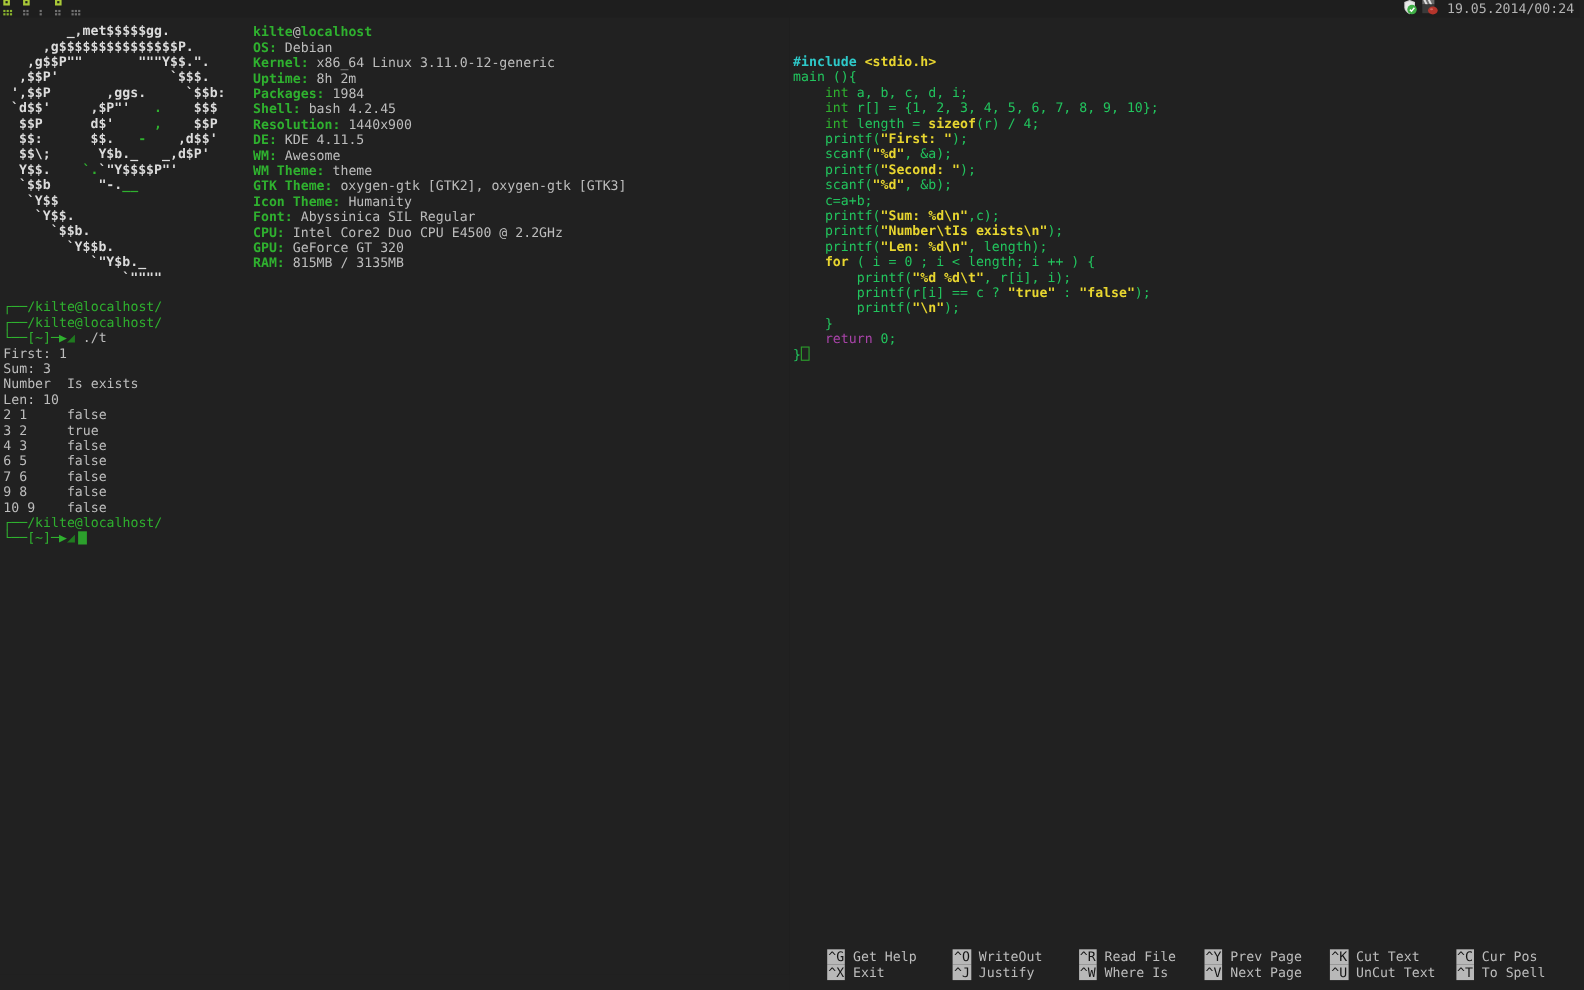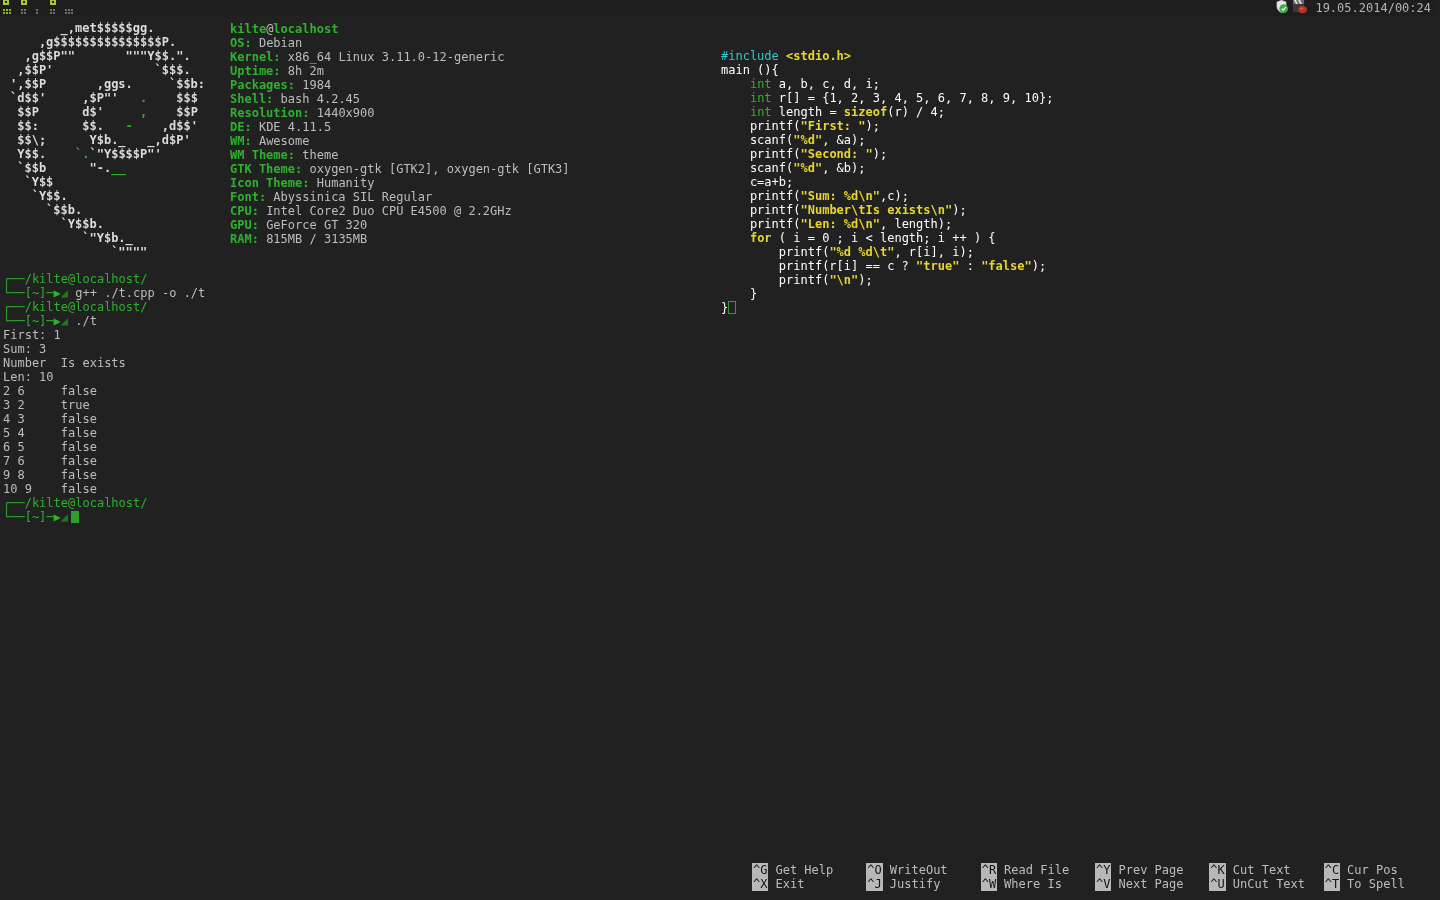--- a/index.html
+++ b/index.html
@@ -45,22 +45,22 @@
                 vertical-align:-2px;margin-left:3px;}
 
   
   .nano{position:absolute;left:718px;top:16px;width:722px;bottom:0;background:#212121;}
   .titlebar{position:absolute;top:4px;left:2px;right:3px;height:16px;background:#b8b8b8;
             color:#141414;line-height:16px;}
   .tb-left{position:absolute;left:14px;top:0;}
   .tb-center{position:absolute;left:275px;top:0;}
   .code{position:absolute;top:33px;left:3px;right:0;}
   .code-line{line-height:14px;white-space:pre;}
-  .c-pl{color:#ffffff;}
-  .c-pp{color:#2ec9c9;font-weight:normal;}
+  .c-pl{color:#22c55e;}
+  .c-pp{color:#2ec9c9;font-weight:bold;}
   .c-str{color:#e8d630;font-weight:bold;}
   .c-kw{color:#e8d630;font-weight:bold;}
   .c-ty{color:#2fb12f;}
   .c-ret{color:#a843a8;}
   .nano-cursor{display:inline-block;width:8px;height:13px;border:1px solid #2ca02c;
                box-sizing:border-box;vertical-align:-2px;}
   .shortcuts{position:absolute;left:2px;bottom:9px;width:718px;}
   .sc-row{display:grid;grid-template-columns:repeat(6,1fr);line-height:14px;margin-left:32px;}
   .sc-item{white-space:pre;}
   .sc-key{background:#b8b8b8;color:#141414;padding:0 1px;}
@@ -179,31 +179,29 @@
             <div class="info-line"><span class="lbl">Icon Theme:</span><span class="fg"> Humanity</span></div>
             <div class="info-line"><span class="lbl">Font:</span><span class="fg"> Abyssinica SIL Regular</span></div>
             <div class="info-line"><span class="lbl">CPU:</span><span class="fg"> Intel Core2 Duo CPU E4500 @ 2.2GHz</span></div>
             <div class="info-line"><span class="lbl">GPU:</span><span class="fg"> GeForce GT 320</span></div>
             <div class="info-line"><span class="lbl">RAM:</span><span class="fg"> 815MB / 3135MB</span></div>
           </div>
       </div>
     </div>
     <div class="session" id="session">
         <div class="line"><span class="g">┌──/kilte@localhost/</span></div>
-        <div class="line"><span class="g">└──[~]</span><span class="g">─▶</span><span class="gd">◢</span><span class="fg"> g++ ./t.cpp -o ./t</span></div>
         <div class="line"><span class="g">┌──/kilte@localhost/</span></div>
         <div class="line"><span class="g">└──[~]</span><span class="g">─▶</span><span class="gd">◢</span><span class="fg"> ./t</span></div>
         <div class="line"><span class="fg">First: 1</span></div>
         <div class="line"><span class="fg">Sum: 3</span></div>
         <div class="line"><span class="fg">Number  Is exists</span></div>
         <div class="line"><span class="fg">Len: 10</span></div>
-        <div class="line"><span class="fg">2 6     false</span></div>
+        <div class="line"><span class="fg">2 1     false</span></div>
         <div class="line"><span class="fg">3 2     true</span></div>
         <div class="line"><span class="fg">4 3     false</span></div>
-        <div class="line"><span class="fg">5 4     false</span></div>
         <div class="line"><span class="fg">6 5     false</span></div>
         <div class="line"><span class="fg">7 6     false</span></div>
         <div class="line"><span class="fg">9 8     false</span></div>
         <div class="line"><span class="fg">10 9    false</span></div>
         <div class="line"><span class="g">┌──/kilte@localhost/</span></div>
         <div class="line"><span class="g">└──[~]</span><span class="g">─▶</span><span class="gd">◢</span><span class="cursor-block"></span></div>
       </div>
   </div>
 
   <div class="nano">
@@ -219,20 +217,21 @@
         <div class="code-line"><span class="c-pl">    scanf(</span><span class="c-str">"%d"</span><span class="c-pl">, &amp;b);</span></div>
         <div class="code-line"><span class="c-pl">    c=a+b;</span></div>
         <div class="code-line"><span class="c-pl">    printf(</span><span class="c-str">"Sum: %d\n"</span><span class="c-pl">,c);</span></div>
         <div class="code-line"><span class="c-pl">    printf(</span><span class="c-str">"Number\tIs exists\n"</span><span class="c-pl">);</span></div>
         <div class="code-line"><span class="c-pl">    printf(</span><span class="c-str">"Len: %d\n"</span><span class="c-pl">, length);</span></div>
         <div class="code-line"><span class="c-pl">    </span><span class="c-kw">for</span><span class="c-pl"> ( i = 0 ; i &lt; length; i ++ ) {</span></div>
         <div class="code-line"><span class="c-pl">        printf(</span><span class="c-str">"%d %d\t"</span><span class="c-pl">, r[i], i);</span></div>
         <div class="code-line"><span class="c-pl">        printf(r[i] == c ? </span><span class="c-str">"true"</span><span class="c-pl"> : </span><span class="c-str">"false"</span><span class="c-pl">);</span></div>
         <div class="code-line"><span class="c-pl">        printf(</span><span class="c-str">"\n"</span><span class="c-pl">);</span></div>
         <div class="code-line"><span class="c-pl">    }</span></div>
+        <div class="code-line"><span class="c-pl">    </span><span class="c-ret">return</span><span class="c-pl"> 0;</span></div>
         <div class="code-line"><span class="c-pl"></span></div>
         <div class="code-line"><span class="c-pl">}</span><span class="nano-cursor"></span></div>
       </div>
     <div class="shortcuts" id="shortcuts">
         <div class="sc-row">
           <span class="sc-item"><span class="sc-key">^G</span><span class="sc-label">Get Help</span></span>
           <span class="sc-item"><span class="sc-key">^O</span><span class="sc-label">WriteOut</span></span>
           <span class="sc-item"><span class="sc-key">^R</span><span class="sc-label">Read File</span></span>
           <span class="sc-item"><span class="sc-key">^Y</span><span class="sc-label">Prev Page</span></span>
           <span class="sc-item"><span class="sc-key">^K</span><span class="sc-label">Cut Text</span></span>

